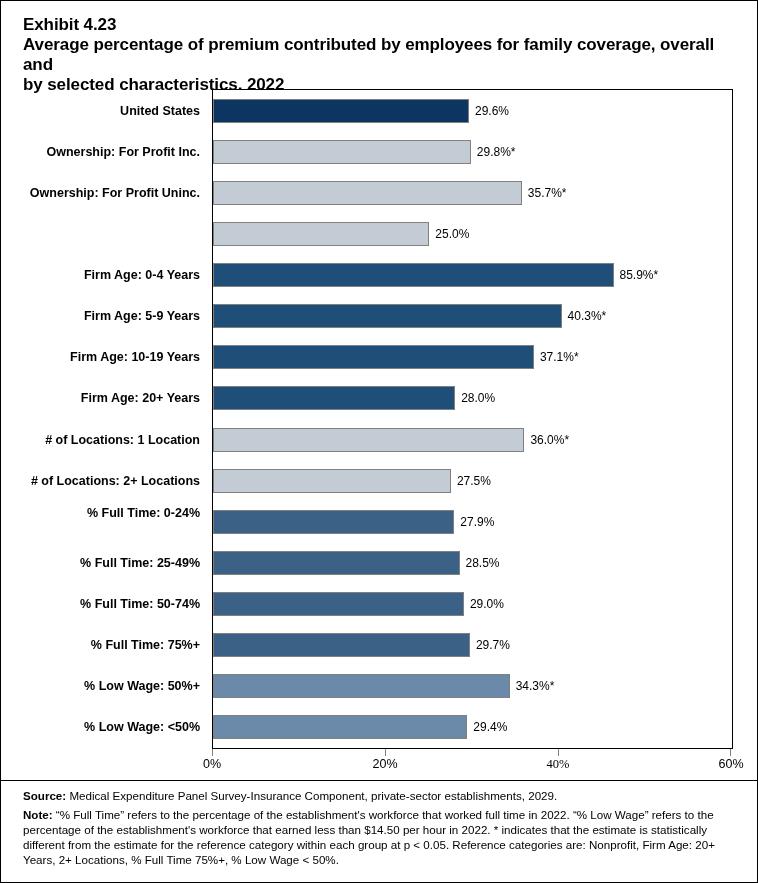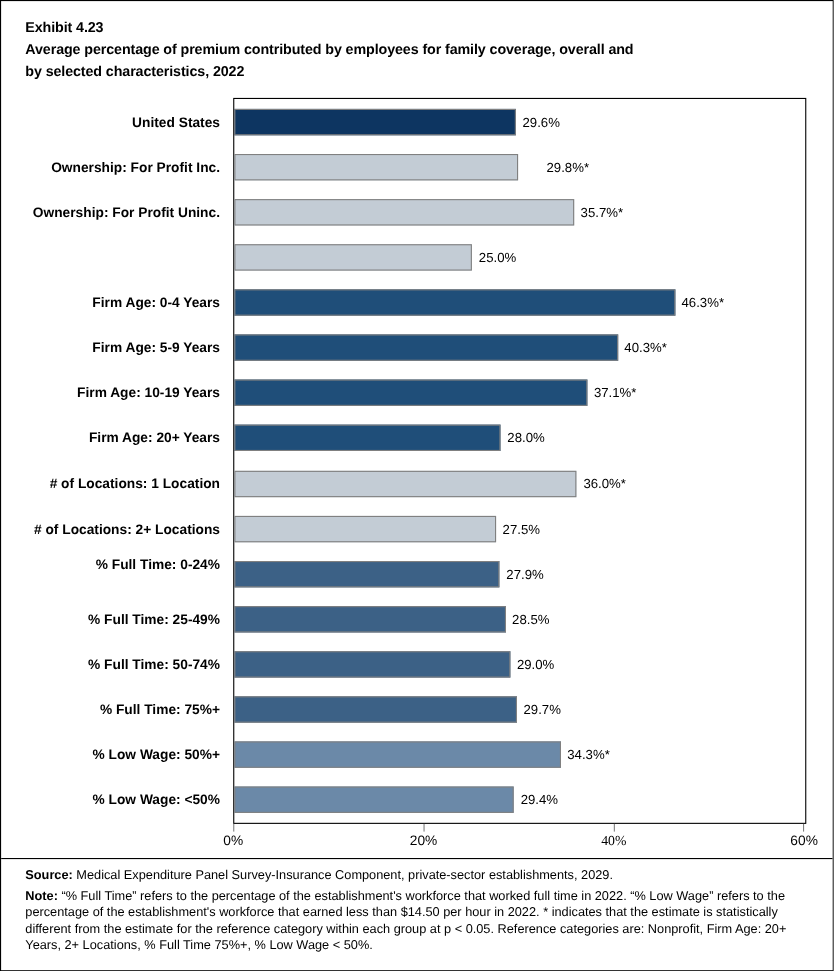--- a/index.html
+++ b/index.html
@@ -21,21 +21,21 @@
   }
 
   
   #title-block {
     position: absolute;
     left: 22px;
     top: 14px;
     width: 712px;
   }
   .title-line {
-    font-size: 13px;
+    font-size: 17px;
     font-weight: bold;
     color: #000000;
     line-height: 20px;
     letter-spacing: -0.1px;
   }
 
   
   #chart-frame {
     position: absolute;
     left: 211px;
@@ -171,27 +171,27 @@
       <div class="label-cell" style="top: 589.3px;">% Low Wage: 50%+</div>
       <div class="label-cell" style="top: 630.4px;">% Low Wage: &lt;50%</div>
     </div>
 
   <div id="chart-frame"></div>
 
   <div id="plot-area">
       <div class="bar" style="left: 0px; top: 8.6px; width: 256px; background: rgb(13, 53, 97);"></div>
       <div class="bar-value" style="left: 262px; top: 14.6px;">29.6%</div>
       <div class="bar" style="left: 0px; top: 49.7px; width: 257.8px; background: rgb(195, 204, 213);"></div>
-      <div class="bar-value" style="left: 263.8px; top: 55.7px; margin-left: 20px;">29.8%*</div>
+      <div class="bar-value" style="left: 263.8px; top: 55.7px;">29.8%*</div>
       <div class="bar" style="left: 0px; top: 90.8px; width: 308.8px; background: rgb(195, 204, 213);"></div>
       <div class="bar-value" style="left: 314.8px; top: 96.8px;">35.7%*</div>
       <div class="bar" style="left: 0px; top: 131.9px; width: 216.3px; background: rgb(195, 204, 213);"></div>
       <div class="bar-value" style="left: 222.3px; top: 137.9px;">25.0%</div>
       <div class="bar" style="left: 0px; top: 173.1px; width: 400.5px; background: rgb(31, 78, 121);"></div>
-      <div class="bar-value" style="left: 406.5px; top: 179.1px;">46.3%*</div>
+      <div class="bar-value" style="left: 406.5px; top: 179.1px;">85.9%*</div>
       <div class="bar" style="left: 0px; top: 214.2px; width: 348.6px; background: rgb(31, 78, 121);"></div>
       <div class="bar-value" style="left: 354.6px; top: 220.2px;">40.3%*</div>
       <div class="bar" style="left: 0px; top: 255.3px; width: 320.9px; background: rgb(31, 78, 121);"></div>
       <div class="bar-value" style="left: 326.9px; top: 261.3px;">37.1%*</div>
       <div class="bar" style="left: 0px; top: 296.4px; width: 242.2px; background: rgb(31, 78, 121);"></div>
       <div class="bar-value" style="left: 248.2px; top: 302.4px;">28.0%</div>
       <div class="bar" style="left: 0px; top: 337.6px; width: 311.4px; background: rgb(195, 204, 213);"></div>
       <div class="bar-value" style="left: 317.4px; top: 343.6px;">36.0%*</div>
       <div class="bar" style="left: 0px; top: 378.7px; width: 237.9px; background: rgb(195, 204, 213);"></div>
       <div class="bar-value" style="left: 243.9px; top: 384.7px;">27.5%</div>

